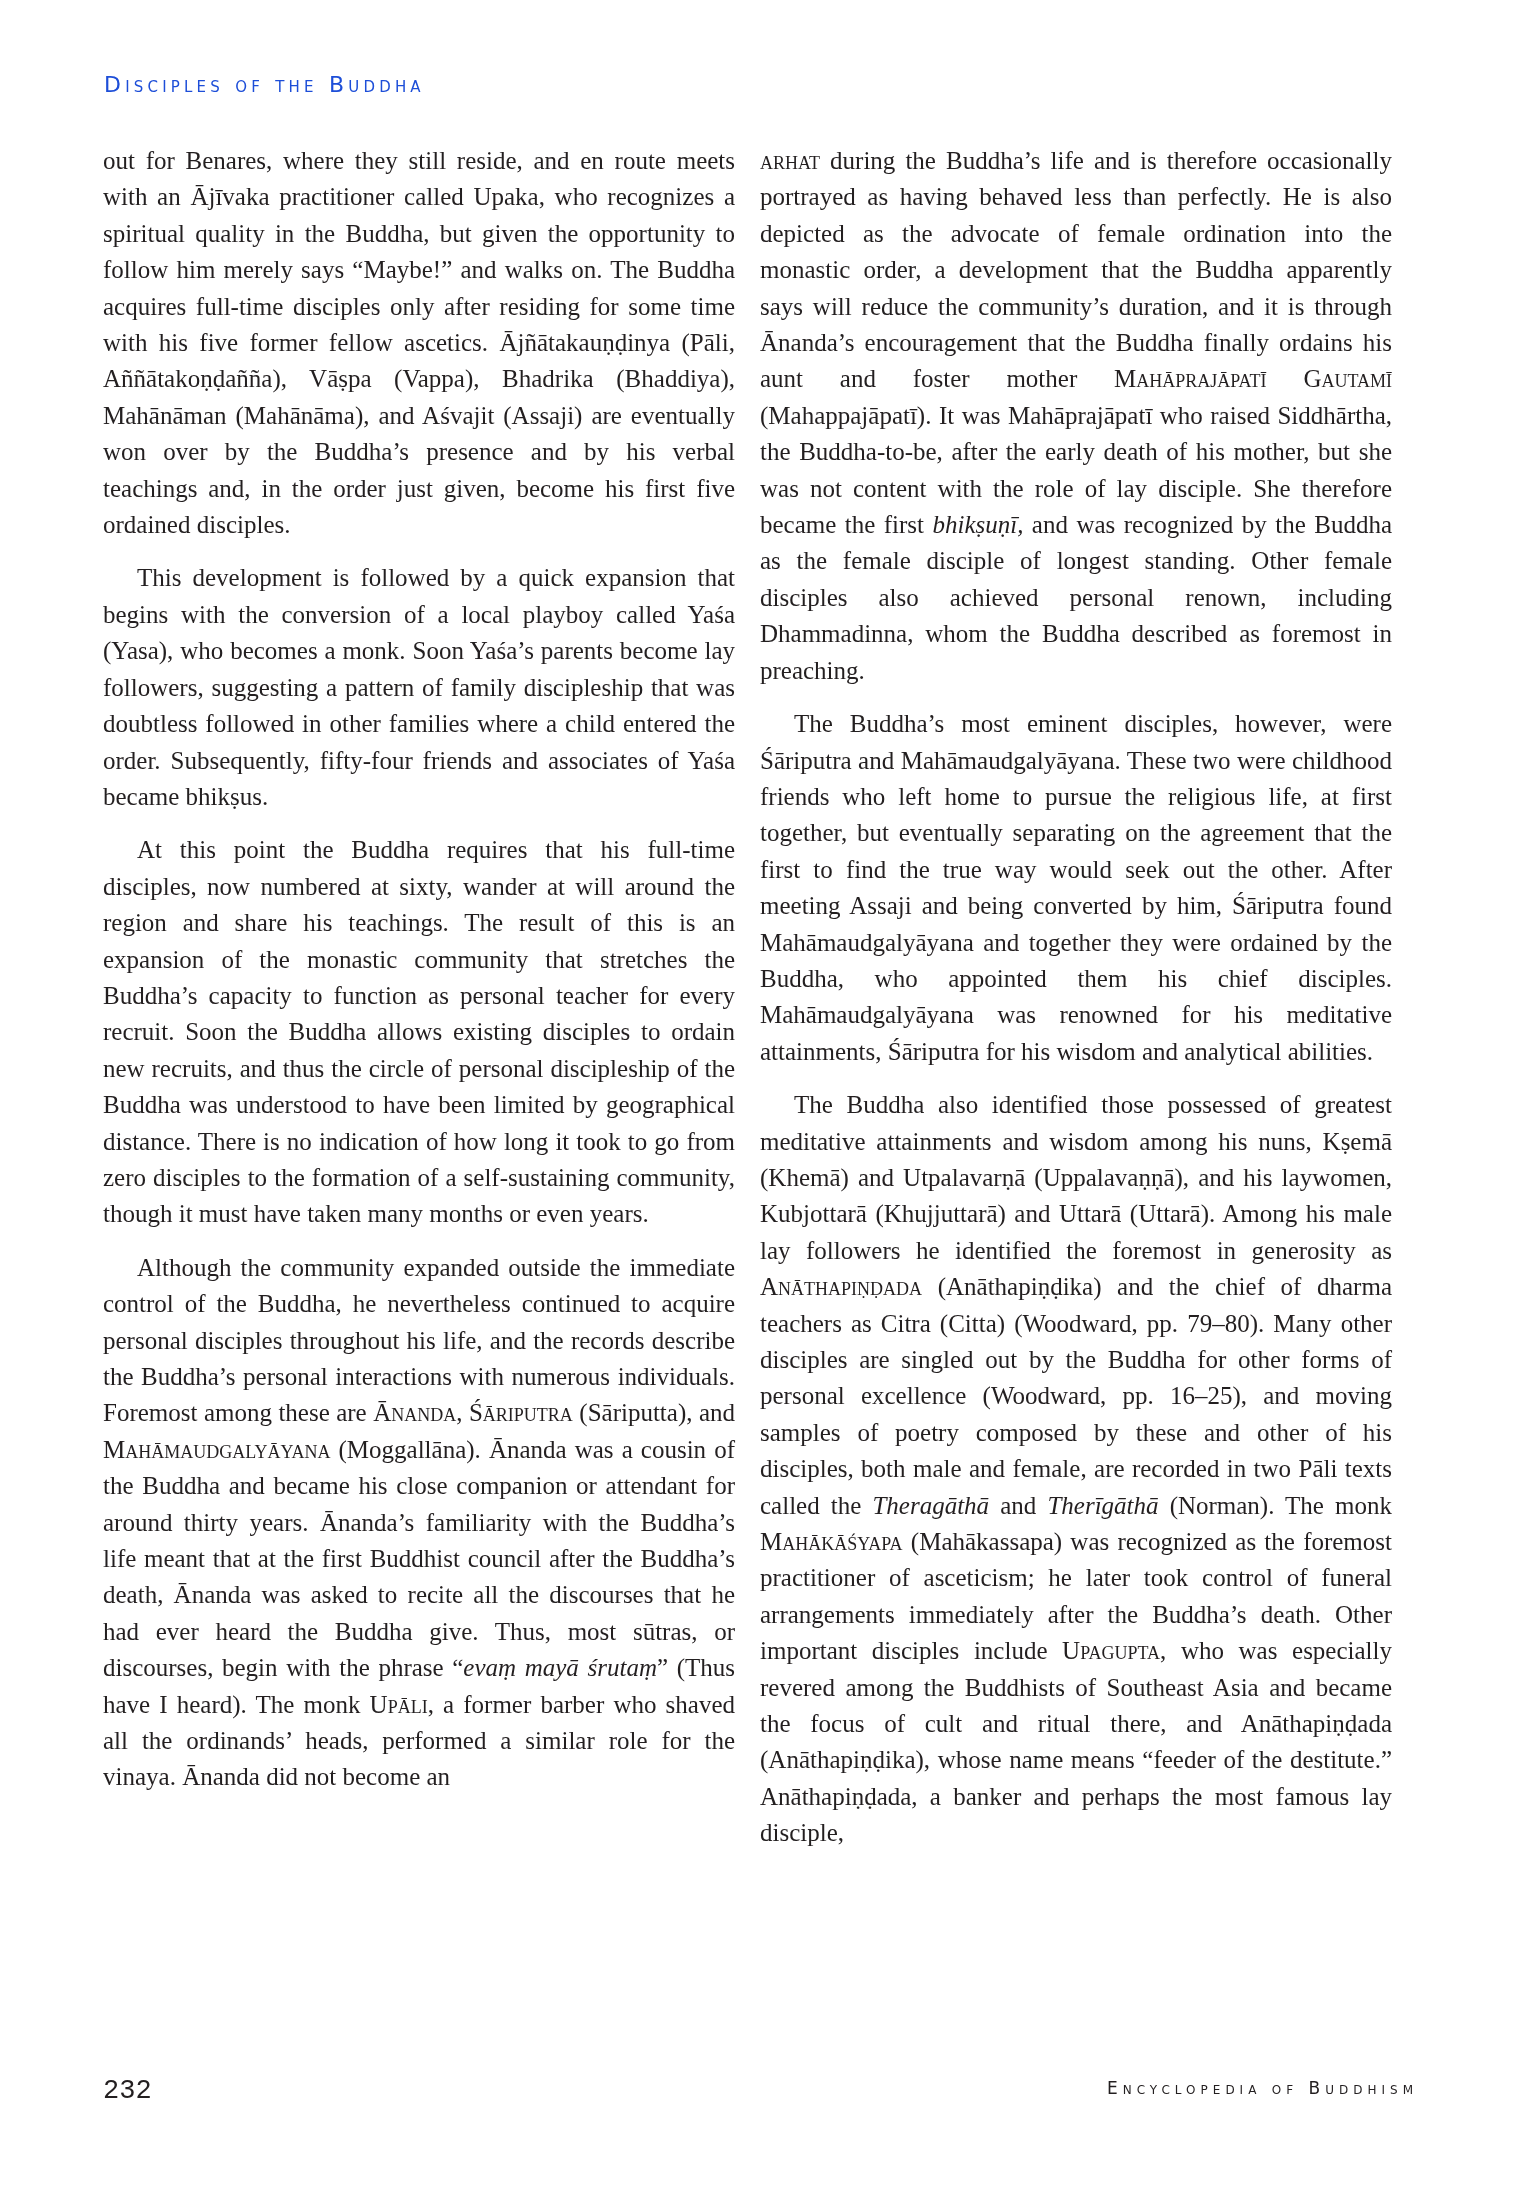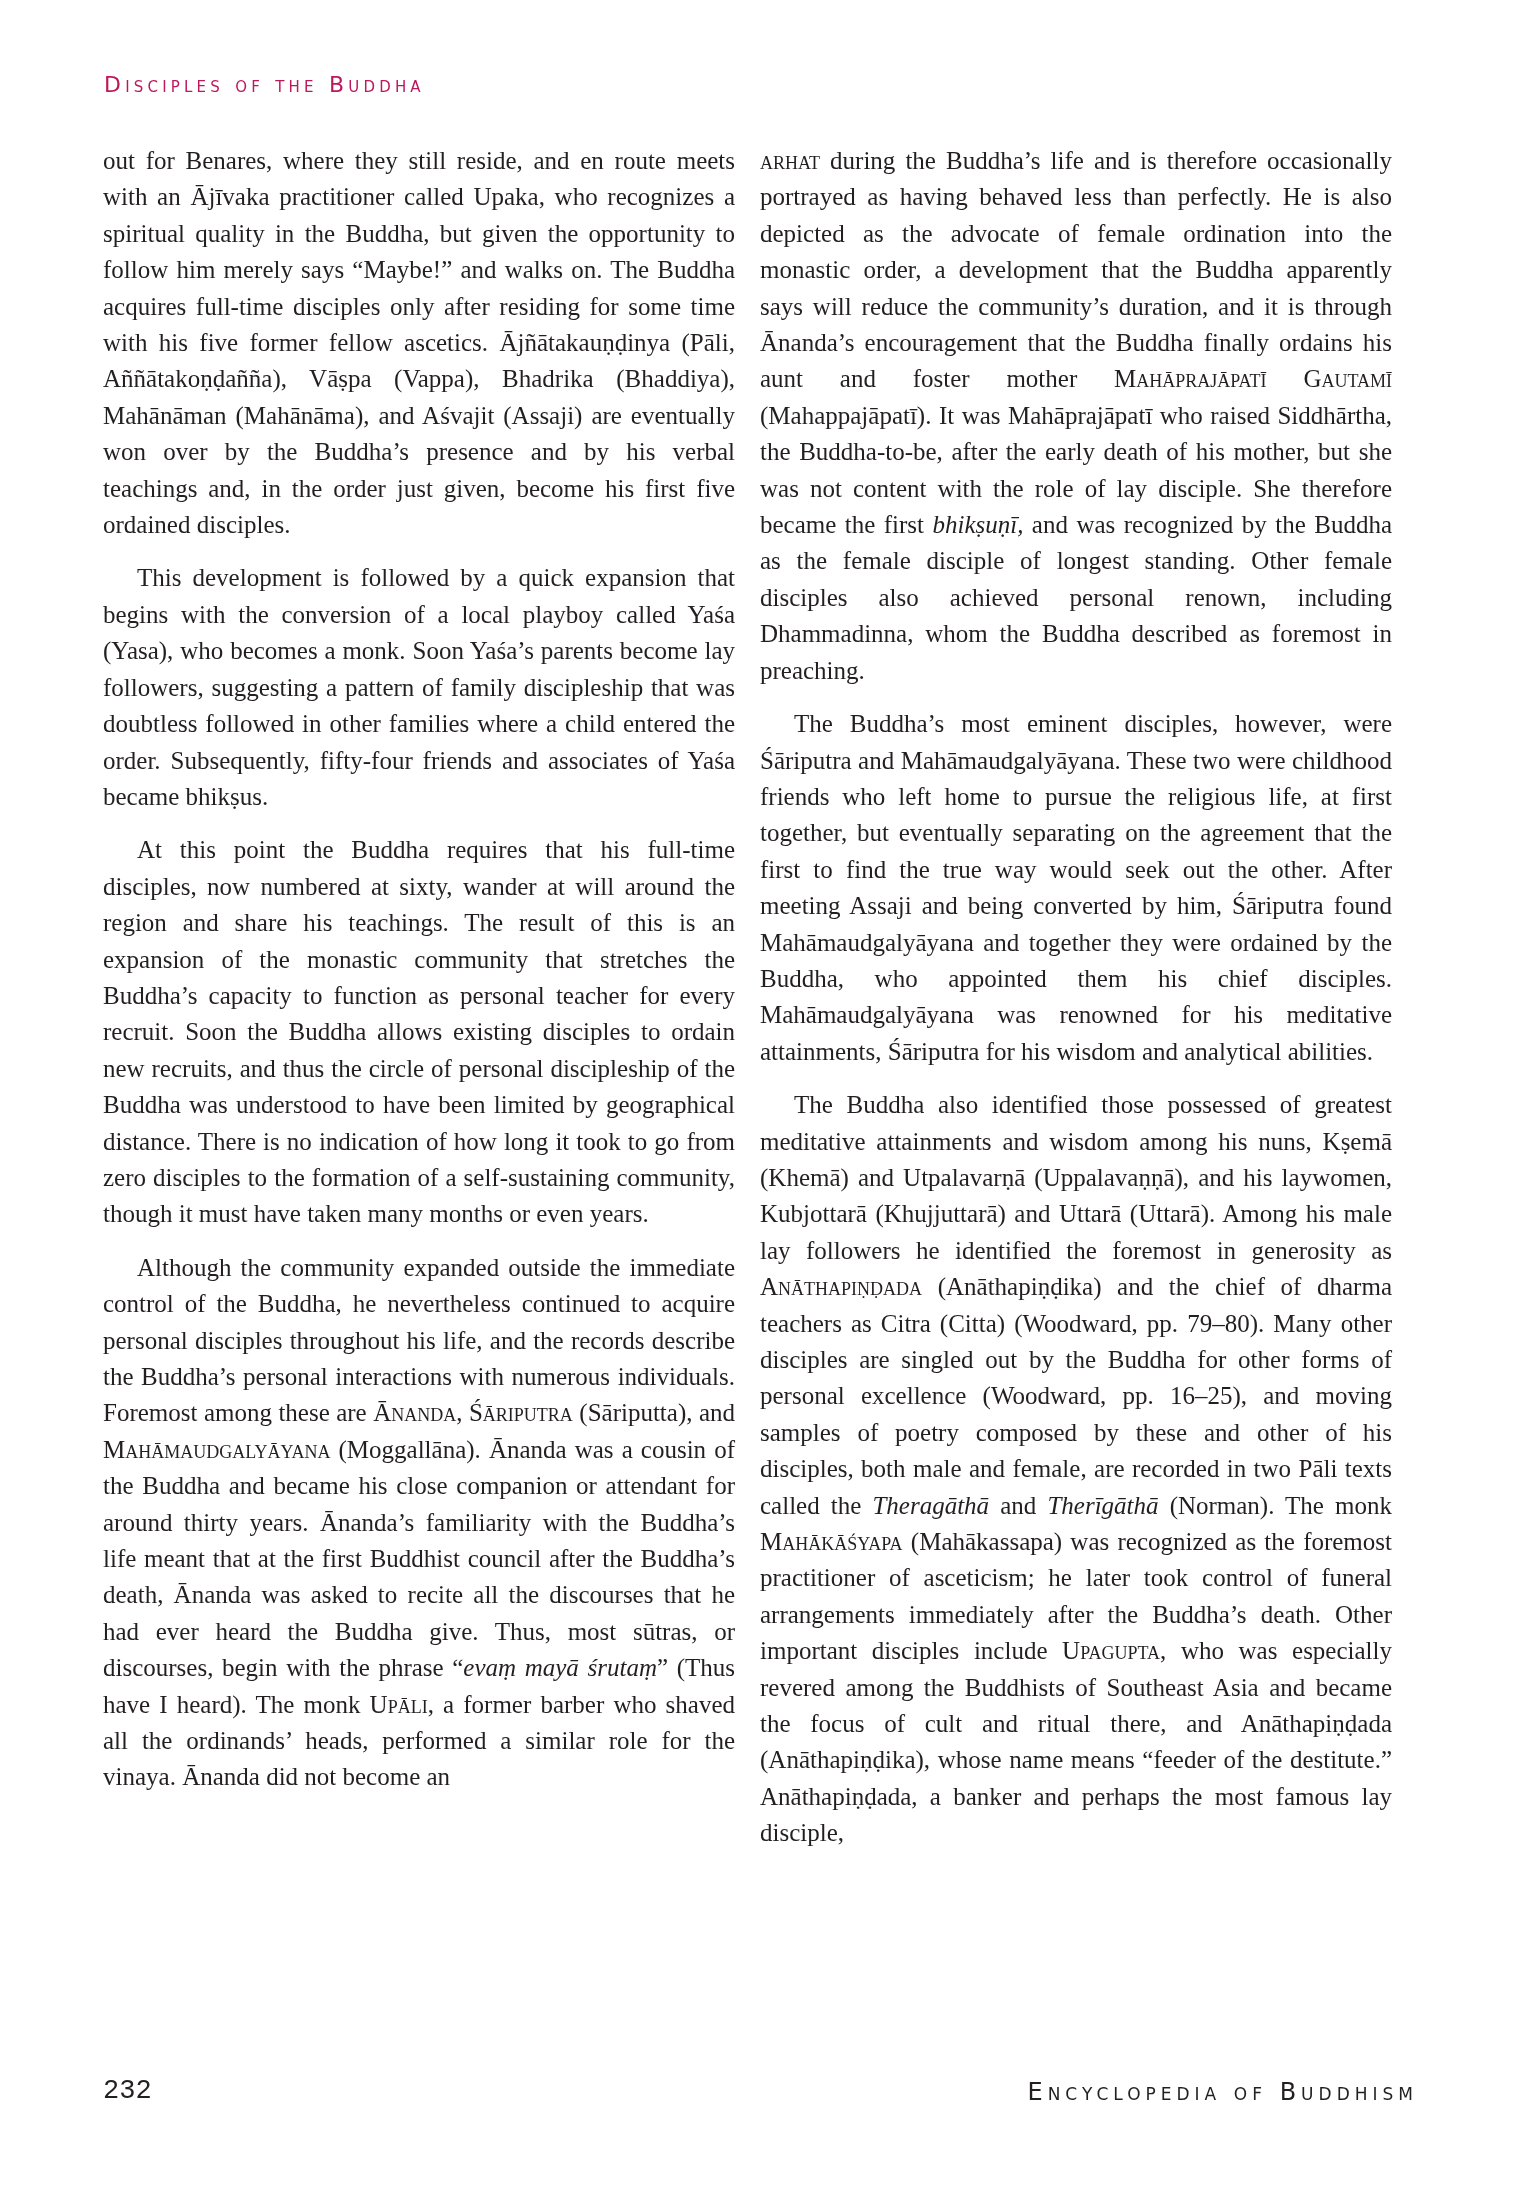--- a/index.html
+++ b/index.html
@@ -1,39 +1,39 @@
 <!DOCTYPE html>
 <html><head>
 <meta charset="utf-8">
 <style>
   html, body { margin: 0; padding: 0; background: #ffffff; }
   body { width: 1522px; height: 2200px; position: relative; overflow: hidden; color: #231f20; }
   .running-head {
     position: absolute; left: 104px; top: 72px;
     font-family: "DejaVu Sans", sans-serif; font-size: 22px; letter-spacing: 4.2px;
-    font-variant: small-caps; color: #be185d; white-space: nowrap;
+    font-variant: small-caps; color: #1d4ed8; white-space: nowrap;
   }
   .col {
     position: absolute; top: 143px; width: 632px;
     font-family: "Liberation Serif", serif; font-size: 25px; line-height: 36.4px;
     text-align: justify; hyphens: manual;
   }
   .col-left { left: 103px; }
   .col-right { left: 760px; }
   .col p { margin: 0 0 17px 0; text-indent: 34px; }
   .col p.cont { text-indent: 0; }
   .sc { font-variant: small-caps; }
   .it { font-style: italic; }
   .footer-page {
     position: absolute; left: 103px; top: 2076px;
     font-family: Liberation Mono, monospace; font-size: 27px;
   }
   .footer-title {
     position: absolute; right: 104px; top: 2078px;
-    font-family: "DejaVu Sans", sans-serif; font-size: 24px; letter-spacing: 5px;
+    font-family: "DejaVu Sans", sans-serif; font-size: 17px; letter-spacing: 5px;
     font-variant: small-caps; white-space: nowrap;
   }
 </style>
 </head>
 <body>
 
 <div class="running-head">Disciples of the Buddha</div>
 
 <div class="col col-left">
     <p class="cont"><span>out for Benares, where they still reside, and en route meets with an Ājīvaka practitioner called Upaka, who recognizes a spiritual quality in the Buddha, but given the opportunity to follow him merely says “Maybe!” and walks on. The Buddha acquires full-time disciples only after residing for some time with his five former fellow ascetics. Ājñātakauṇḍinya (Pāli, Aññātakoṇḍañña), Vāṣpa (Vappa), Bhadrika (Bhaddiya), Mahānāman (Mahānāma), and Aśvajit (Assaji) are eventually won over by the Buddha’s presence and by his verbal teachings and, in the order just given, become his first five ordained disciples.</span></p>

